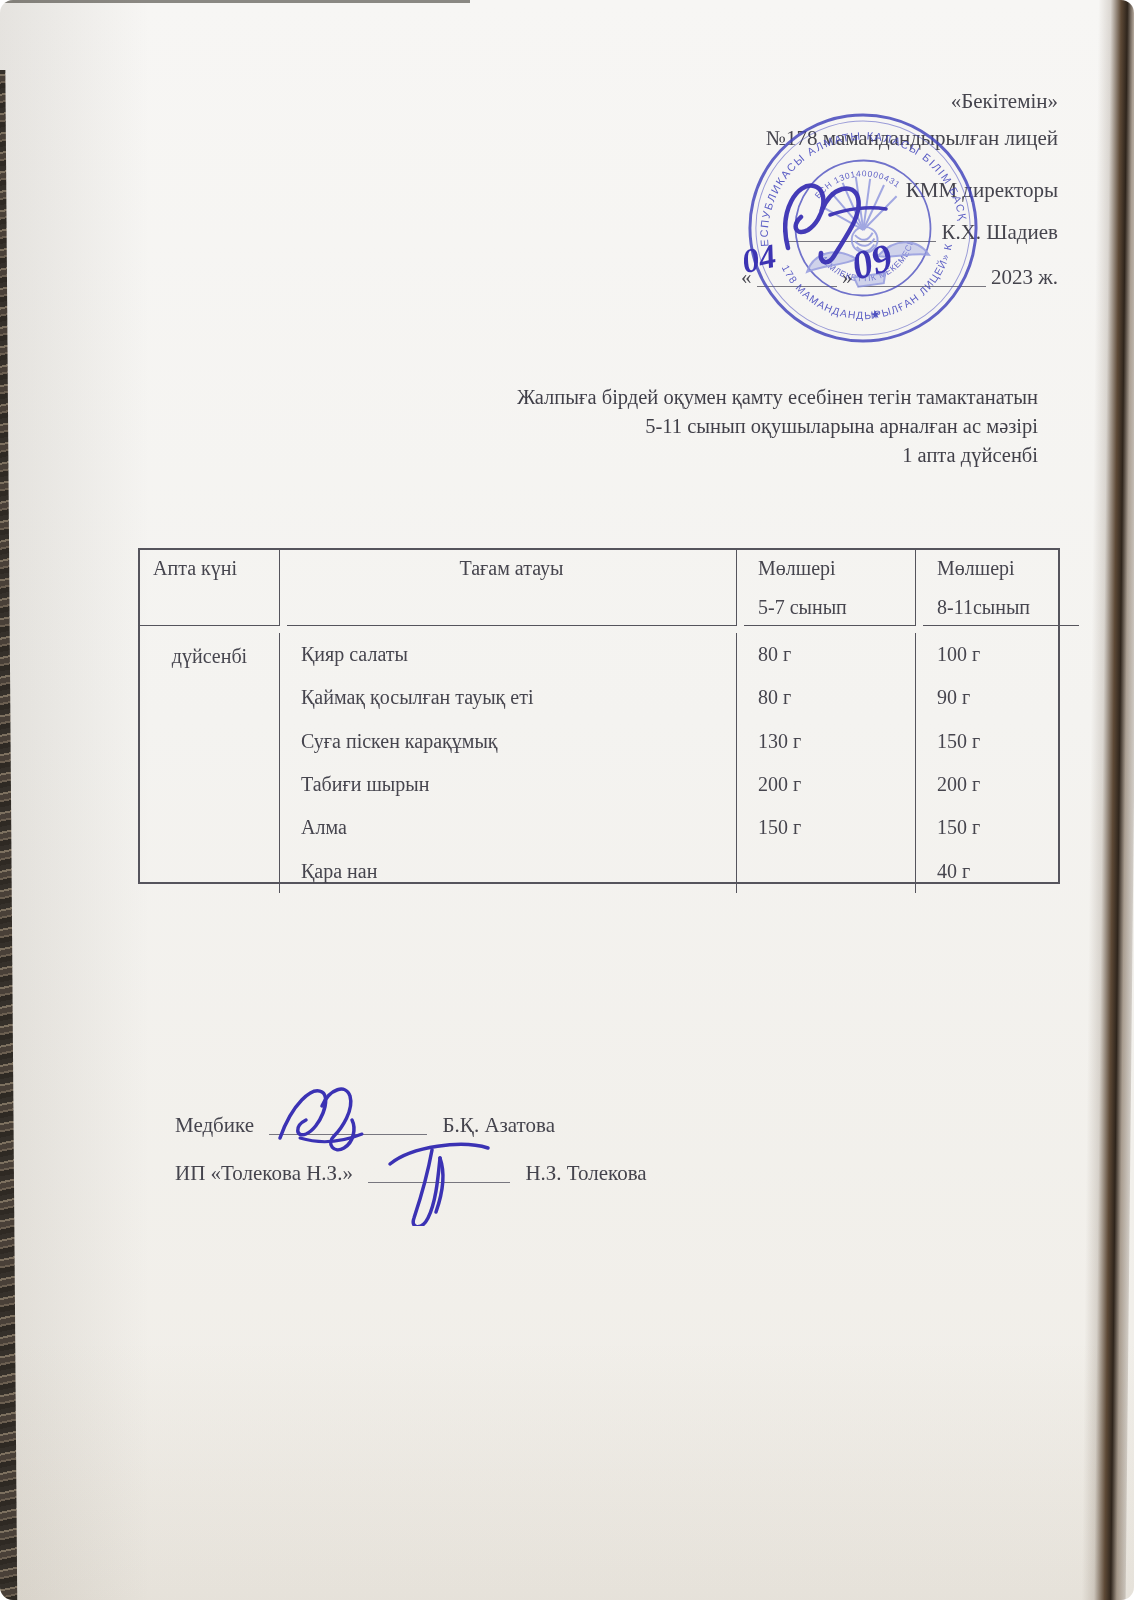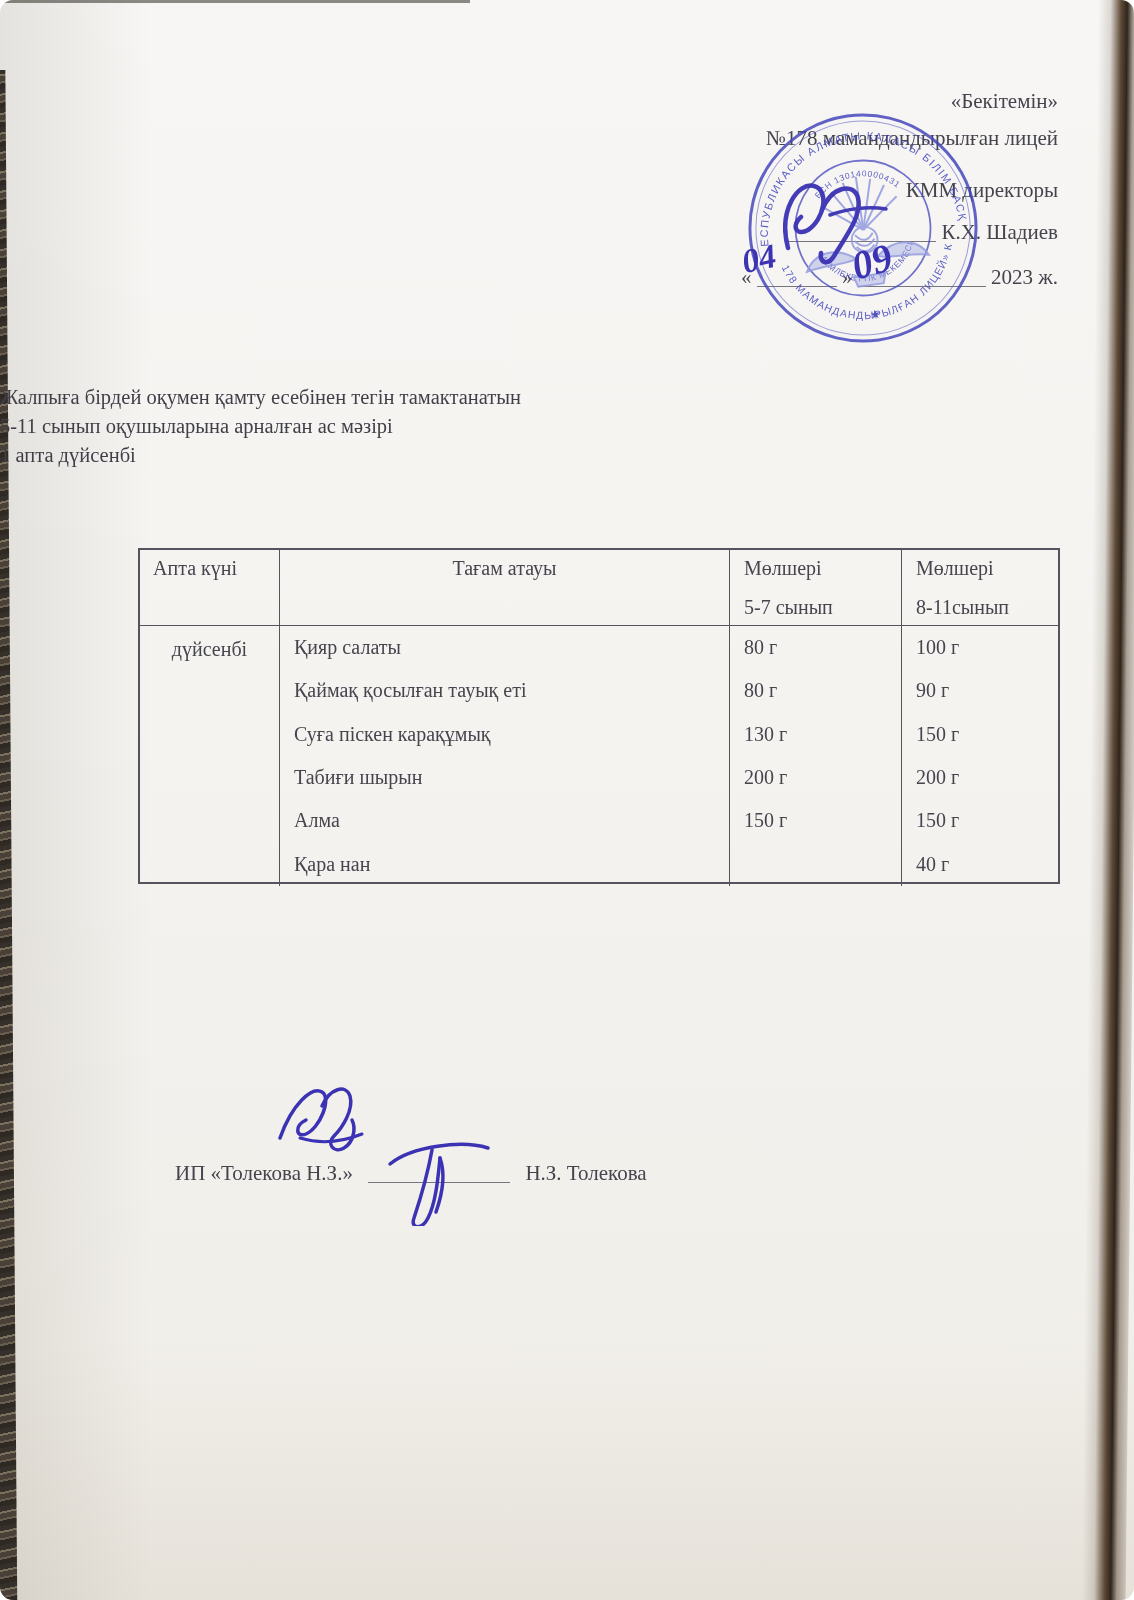--- a/index.html
+++ b/index.html
@@ -49,28 +49,28 @@
 
   
   .hand{position:absolute;color:#3c33b3;font-style:italic;font-weight:bold;
     font-family:"Liberation Serif",serif;}
   .hand-day{left:742px;top:240px;font-size:34px;transform:rotate(-12deg);}
   .hand-month{left:852px;top:238px;font-size:40px;transform:rotate(-16deg);}
   .sig{position:absolute;}
   .sig path{fill:none;stroke:#3b32b4;stroke-linecap:round;stroke-linejoin:round;}
 
   
-  .title{position:absolute;left:0;top:383px;width:1038px;text-align:left;
+  .title{position:absolute;left:0;top:383px;width:1038px;text-align:right;
     font-size:20.5px;line-height:29px;color:#403f48;}
 
   
   .menu-table{position:absolute;left:138px;top:548px;width:922px;height:336px;
     border:2px solid #55545c;box-sizing:border-box;
     display:grid;grid-template-columns:140px 450px 172px 156px;grid-template-rows:76px 1fr;
-    font-size:20px;color:#46454e;}
+    font-size:20px;color:#46454e;gap:7px;}
   .cell{border-right:1.5px solid #55545c;box-sizing:border-box;}
   .cell:nth-child(4n){border-right:none;}
   .hcell{border-bottom:1.5px solid #55545c;padding-top:7px;}
   .h-day{padding-left:13px;}
   .h-dish{text-align:center;}
   .h-portion{padding-left:14px;}
   .h-portion .sub{margin-top:16px;}
   .b-day{text-align:center;padding-top:12px;}
   .lines{display:flex;flex-direction:column;}
   .lines .ln{height:43.3px;display:flex;align-items:center;padding-left:14px;}
@@ -197,20 +197,25 @@
     <div class="cell lines">
       <div class="ln">100 г</div>
       <div class="ln">90 г</div>
       <div class="ln">150 г</div>
       <div class="ln">200 г</div>
       <div class="ln">150 г</div>
       <div class="ln">40 г</div>
     </div>
   </div>
 
+  <div class="footer-line f1">
+    <span>Медбике</span>
+    <span class="uline" style="width:158px"></span>
+    <span>Б.Қ. Азатова</span>
+  </div>
   <div class="footer-line f2">
     <span>ИП «Толекова Н.З.»</span>
     <span class="uline" style="width:142px"></span>
     <span>Н.З. Толекова</span>
   </div>
 
   <svg class="sig" style="left:272px;top:1076px" width="112" height="86" viewBox="0 0 112 86">
     <path stroke-width="3.5" d="M 8 62 C 20 28 40 10 50 16 C 60 22 48 52 34 58 C 24 62 22 50 34 44"></path>
     <path stroke-width="3.5" d="M 50 30 C 58 12 74 8 78 20 C 82 34 70 52 62 60 C 54 68 62 78 72 72 C 82 66 84 52 80 44"></path>
     <path stroke-width="3" d="M 28 62 C 48 68 70 66 90 58"></path>

